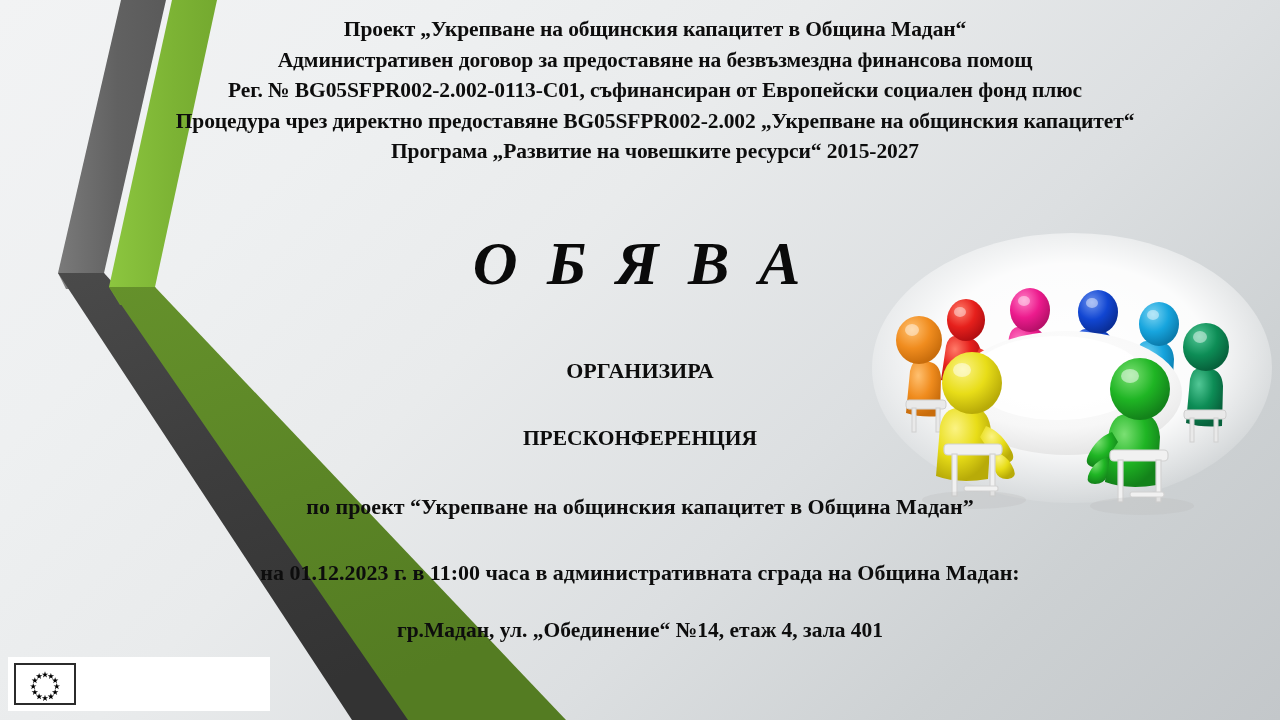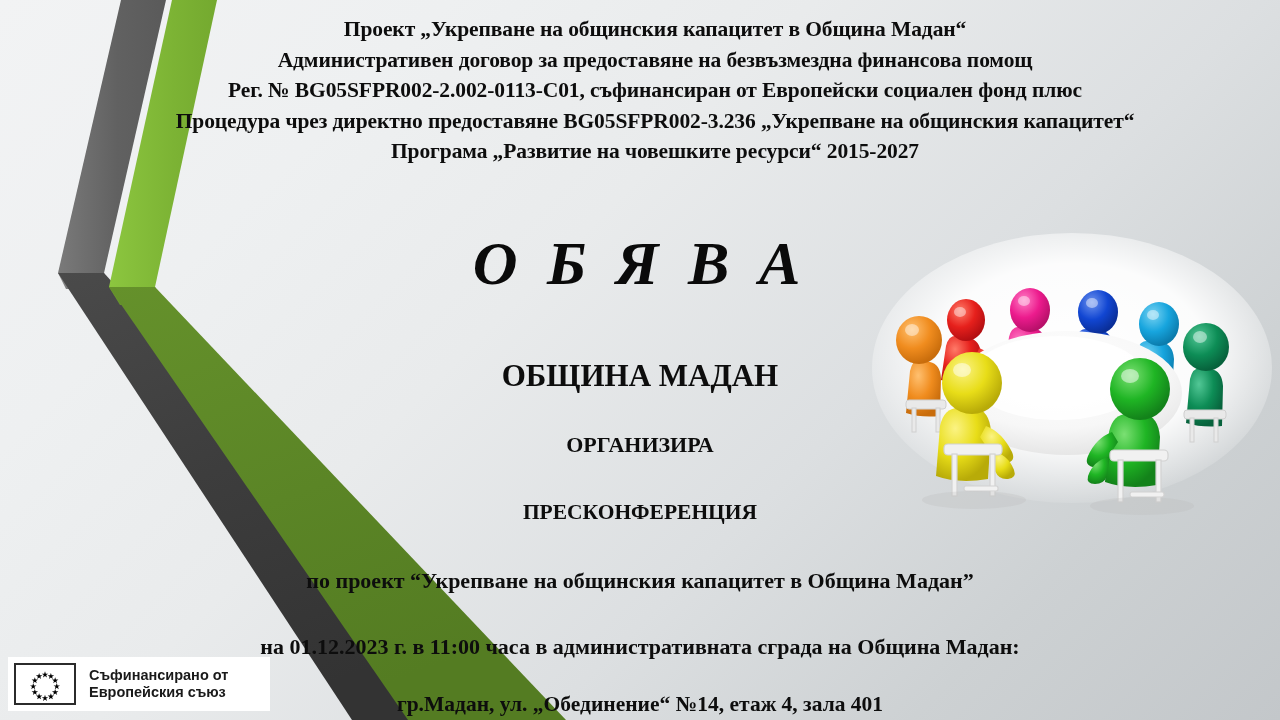--- a/index.html
+++ b/index.html
@@ -177,28 +177,27 @@
 
     <polygon points="172,0 217,0 155,287 109,287" fill="url(#gGreenUp)"></polygon>
     <polygon points="109,287 155,287 166,305 120,305" fill="url(#gGreenBevel)"></polygon>
     <polygon points="109,287 155,287 566,720 408,720" fill="url(#gGreenDn)"></polygon>
   </svg>
 
   <div class="header">
     <div class="line">Проект „Укрепване на общинския капацитет в Община Мадан“</div>
     <div class="line">Административен договор за предоставяне на безвъзмездна финансова помощ</div>
     <div class="line">Рег. № BG05SFPR002-2.002-0113-C01, съфинансиран от Европейски социален фонд плюс</div>
-    <div class="line">Процедура чрез директно предоставяне BG05SFPR002-3.236 „Укрепване на общинския капацитет“</div>
+    <div class="line">Процедура чрез директно предоставяне BG05SFPR002-2.002 „Укрепване на общинския капацитет“</div>
     <div class="line">Програма „Развитие на човешките ресурси“ 2015-2027</div>
   </div>
 
   <div class="obyava">О Б Я В А</div>
 
   <div class="body-block">
-    <div class="bline bl-org-name">ОБЩИНА МАДАН</div>
     <div class="bline bl-organizes">ОРГАНИЗИРА</div>
     <div class="bline bl-event">ПРЕСКОНФЕРЕНЦИЯ</div>
     <div class="bline bl-project">по проект “Укрепване на общинския капацитет в Община Мадан”</div>
     <div class="bline bl-when">на 01.12.2023 г. в 11:00 часа в административната  сграда на Община Мадан:</div>
     <div class="bline bl-where">гр.Мадан, ул. „Обединение“ №14, етаж 4, зала 401</div>
   </div>
 
   <div class="eu-logo">
     <div class="eu-flag">
       <svg viewBox="0 0 62 42" width="58" height="38" xmlns="http://www.w3.org/2000/svg" aria-hidden="true">
@@ -211,24 +210,20 @@
           <polygon points="37.5,31.25 38.35,33.8 41.05,33.8 38.85,35.4 39.7,37.95 37.5,36.35 35.3,37.95 36.15,35.4 33.95,33.8 36.65,33.8"></polygon>
           <polygon points="31,33 31.85,35.55 34.55,35.55 32.35,37.15 33.2,39.7 31,38.1 28.8,39.7 29.65,37.15 27.45,35.55 30.15,35.55"></polygon>
           <polygon points="24.5,31.25 25.35,33.8 28.05,33.8 25.85,35.4 26.7,37.95 24.5,36.35 22.3,37.95 23.15,35.4 20.95,33.8 23.65,33.8"></polygon>
           <polygon points="19.75,26.5 20.6,29.05 23.3,29.05 21.1,30.65 21.95,33.2 19.75,31.6 17.55,33.2 18.4,30.65 16.2,29.05 18.9,29.05"></polygon>
           <polygon points="18,20 18.85,22.55 21.55,22.55 19.35,24.15 20.2,26.7 18,25.1 15.8,26.7 16.65,24.15 14.45,22.55 17.15,22.55"></polygon>
           <polygon points="19.75,13.5 20.6,16.05 23.3,16.05 21.1,17.65 21.95,20.2 19.75,18.6 17.55,20.2 18.4,17.65 16.2,16.05 18.9,16.05"></polygon>
           <polygon points="24.5,8.75 25.35,11.3 28.05,11.3 25.85,12.9 26.7,15.45 24.5,13.85 22.3,15.45 23.15,12.9 20.95,11.3 23.65,11.3"></polygon>
         </g>
       </svg>
     </div>
-    <div class="eu-text">
-      <div>Съфинансирано от</div>
-      <div>Европейския съюз</div>
-    </div>
   </div>
 
   <div class="meeting">
     <svg viewBox="0 0 420 300" width="420" height="300" xmlns="http://www.w3.org/2000/svg" aria-hidden="true">
       <defs>
         <radialGradient id="glow" cx="50%" cy="45%" r="58%">
           <stop offset="0%" stop-color="#ffffff" stop-opacity="1"></stop>
           <stop offset="58%" stop-color="#ffffff" stop-opacity="0.92"></stop>
           <stop offset="100%" stop-color="#ffffff" stop-opacity="0"></stop>
         </radialGradient>

